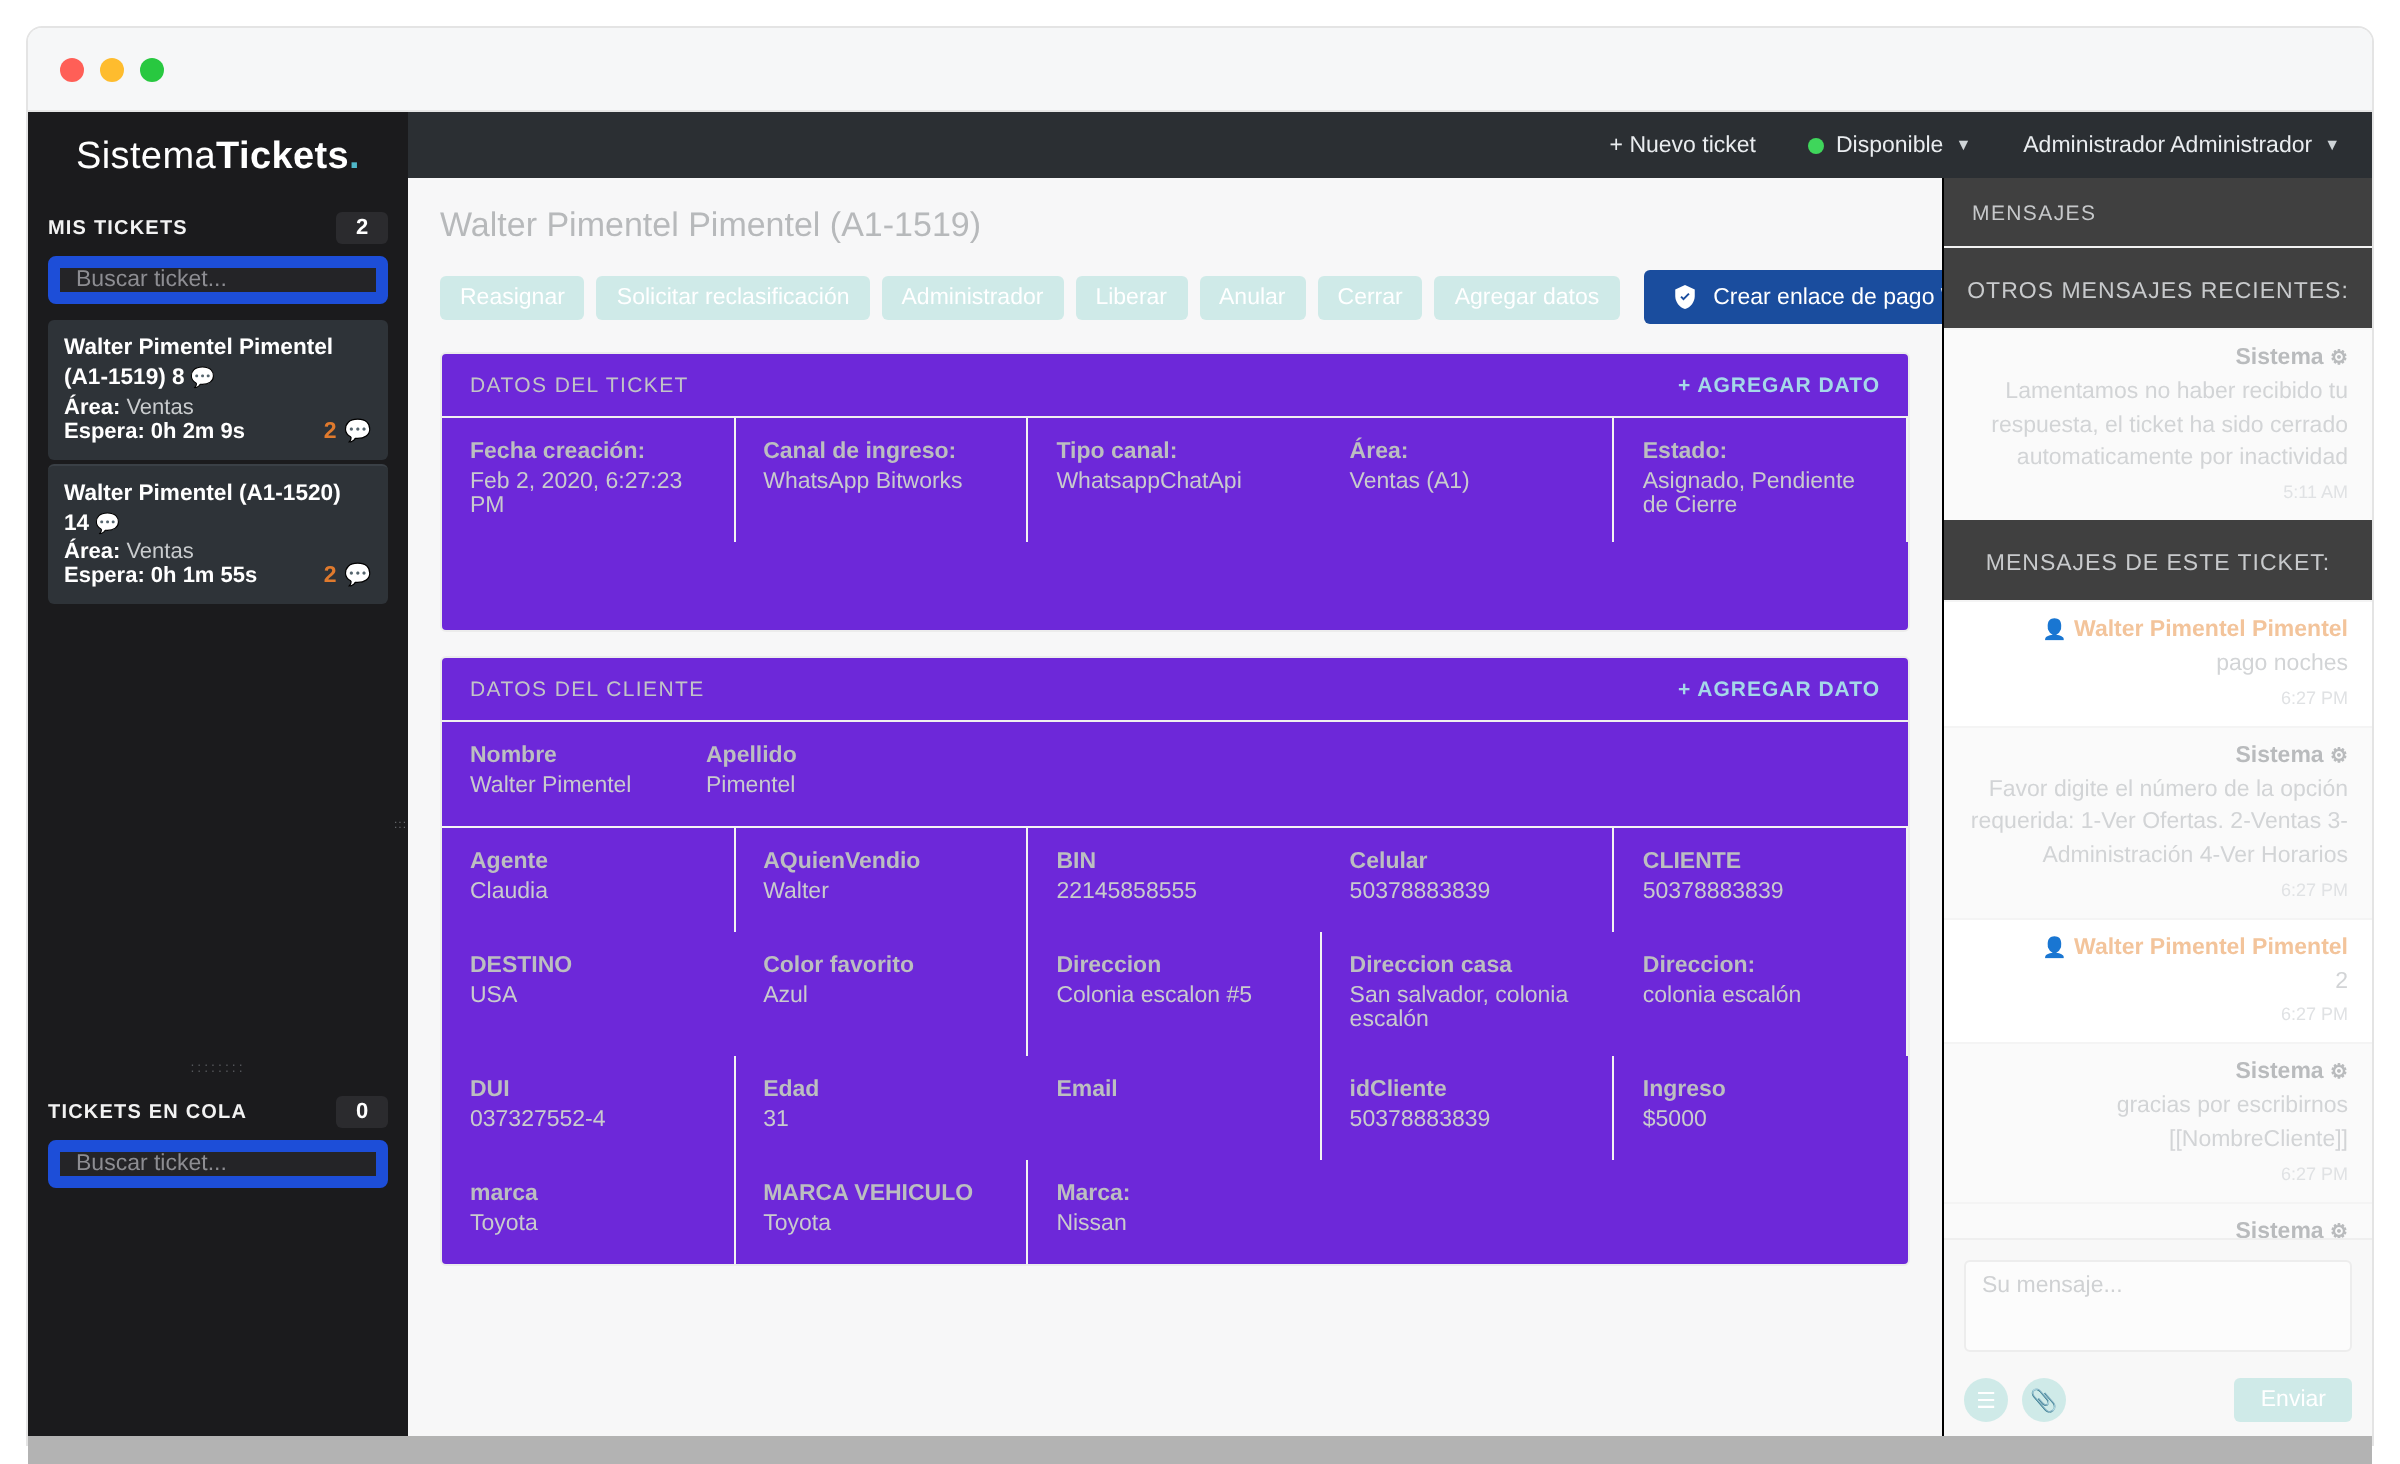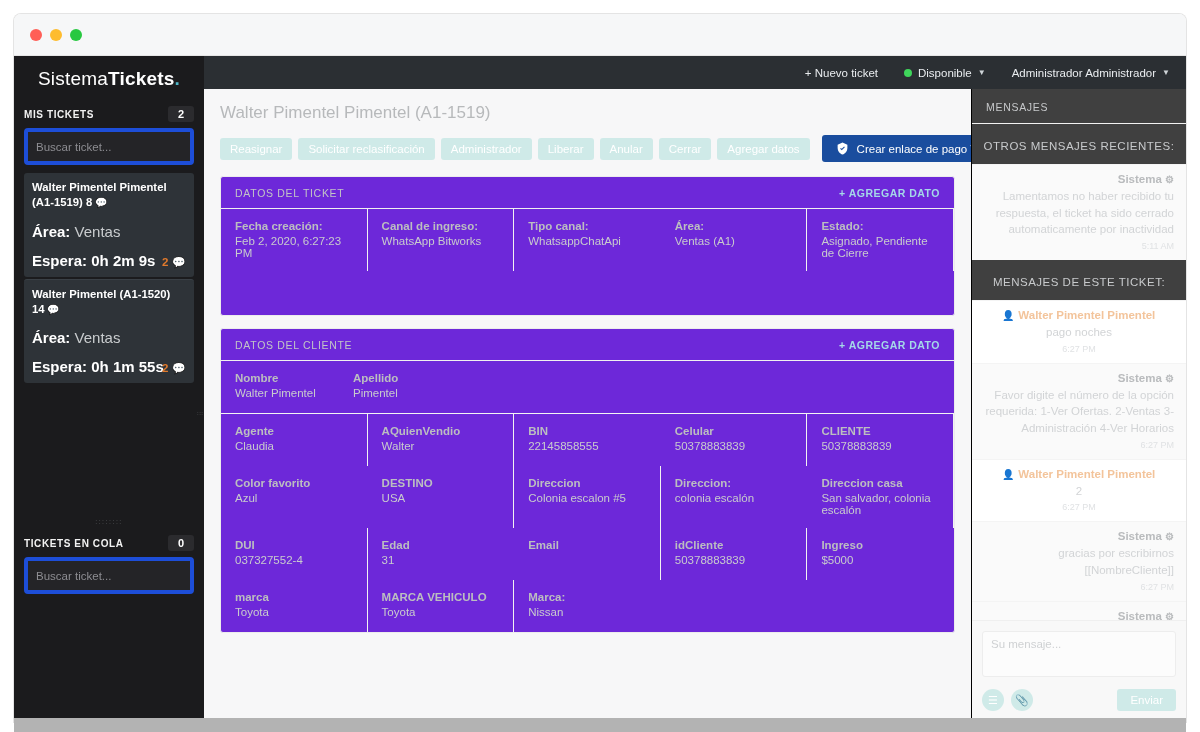--- a/index.html
+++ b/index.html
@@ -48,39 +48,39 @@
   .sect-head {
     display: flex; align-items: center; justify-content: space-between;
     padding: 8px 10px 6px 10px;
   }
   .sect-title { font-size: 10px; font-weight: 700; letter-spacing: .6px; color: #f2f2f2; }
   .sect-badge {
     background: #2b2b2e; color: #fff; font-size: 11px; font-weight: 700;
     border-radius: 3px; padding: 2px 9px; min-width: 26px; text-align: center;
   }
   .search-box {
-    margin: 0 10px 8px 10px; background: #242427; border: 4px solid #1d4ed8;
-    border-radius: 4px; height: 37px; display: flex; align-items: center;
+    margin: 0 10px 8px 10px; background: #242427; border: 6px solid #1d4ed8;
+    border-radius: 4px; height: 24px; display: flex; align-items: center;
     padding: 0 8px;
   }
   .search-box input {
     background: transparent; border: 0; outline: none; width: 100%;
     color: #cfcfcf; font-size: 11.5px; font-family: inherit;
   }
   .search-box input::placeholder { color: #8d8d92; }
 
   .ticket-list { padding: 0 10px; }
   .ticket-card {
     background: #2e3338; border-radius: 3px; padding: 7px 8px 8px 8px;
     margin-bottom: 2px; cursor: pointer;
   }
   .ticket-card + .ticket-card { border-top: 1px solid #3a4046; }
   .t-title { font-size: 11.3px; font-weight: 700; color: #ffffff; line-height: 1.35; }
   .t-title .chat-ico { color: #dfe3e6; font-size: 10px; }
-  .t-line { font-size: 15px; color: #c9ccce; margin-top: 12px; }
+  .t-line { font-size: 11px; color: #c9ccce; margin-top: 0; }
   .t-line b { color: #ffffff; font-weight: 700; }
   .t-foot { display: flex; align-items: center; justify-content: flex-end;
             margin-top: -13px; }
   .t-count { color: #e07a2d; font-size: 11.5px; font-weight: 600; }
   .t-count .bub { margin-left: 4px; font-size: 11px; }
 
   .grip-h { text-align: center; color: #55575b; font-size: 7px; letter-spacing: 1.5px;
             padding: 6px 0 2px 0; cursor: row-resize; user-select: none; }
 
   .grip-v {
@@ -162,21 +162,21 @@
     color: #c6c8ca; border-bottom: 1px solid #f2f2f2;
   }
   .msgs-scroll { flex: 1; overflow: hidden; }
   .msg-group-title {
     text-align: center; font-size: 11.5px; letter-spacing: .5px;
     color: #c8cacc; padding: 16px 10px 12px 10px;
   }
   .msg { padding: 8px 12px 9px 12px; border-top: 1px solid #f4f4f4; }
   .msg:first-of-type { border-top: 0; }
   .msg.sys { text-align: right; background: #fafafa; }
-  .msg.usr { text-align: center; background: #ffffff; }
+  .msg.usr { text-align: right; background: #ffffff; }
   .msg-name { font-size: 11.5px; font-weight: 700; margin-bottom: 3px; }
   .msg.sys .msg-name { color: #b9bbbd; }
   .msg.usr .msg-name { color: #f3c49b; }
   .msg-name .gear { font-size: 10px; }
   .msg-name .person { font-size: 10px; }
   .msg-body { font-size: 11.5px; color: #d2d4d6; line-height: 1.45; }
   .msg-time { font-size: 9px; color: #e0e2e4; margin-top: 3px; }
 
   .composer { border-top: 1px solid #efefef; background: #f8f8f8; padding: 10px 10px 11px 10px; }
   .composer textarea {
@@ -406,40 +406,40 @@
 
                 <div class="cell">
                   <div class="f-label">Celular</div>
                   <div class="f-value">50378883839</div>
                 </div>
                 <div class="cell">
                   <div class="f-label">CLIENTE</div>
                   <div class="f-value">50378883839</div>
                 </div>
                 <div class="cell">
+                  <div class="f-label">DESTINO</div>
+                  <div class="f-value">USA</div>
+                </div>
+
+                <div class="cell">
                   <div class="f-label">Color favorito</div>
                   <div class="f-value">Azul</div>
                 </div>
-
-                <div class="cell">
-                  <div class="f-label">DESTINO</div>
-                  <div class="f-value">USA</div>
-                </div>
                 <div class="cell">
                   <div class="f-label">Direccion</div>
                   <div class="f-value">Colonia escalon #5</div>
                 </div>
                 <div class="cell">
+                  <div class="f-label">Direccion casa</div>
+                  <div class="f-value">San salvador, colonia escalón</div>
+                </div>
+
+                <div class="cell">
                   <div class="f-label">Direccion:</div>
                   <div class="f-value">colonia escalón</div>
-                </div>
-
-                <div class="cell">
-                  <div class="f-label">Direccion casa</div>
-                  <div class="f-value">San salvador, colonia escalón</div>
                 </div>
                 <div class="cell">
                   <div class="f-label">DUI</div>
                   <div class="f-value">037327552-4</div>
                 </div>
                 <div class="cell">
                   <div class="f-label">Edad</div>
                   <div class="f-value">31</div>
                 </div>
 

